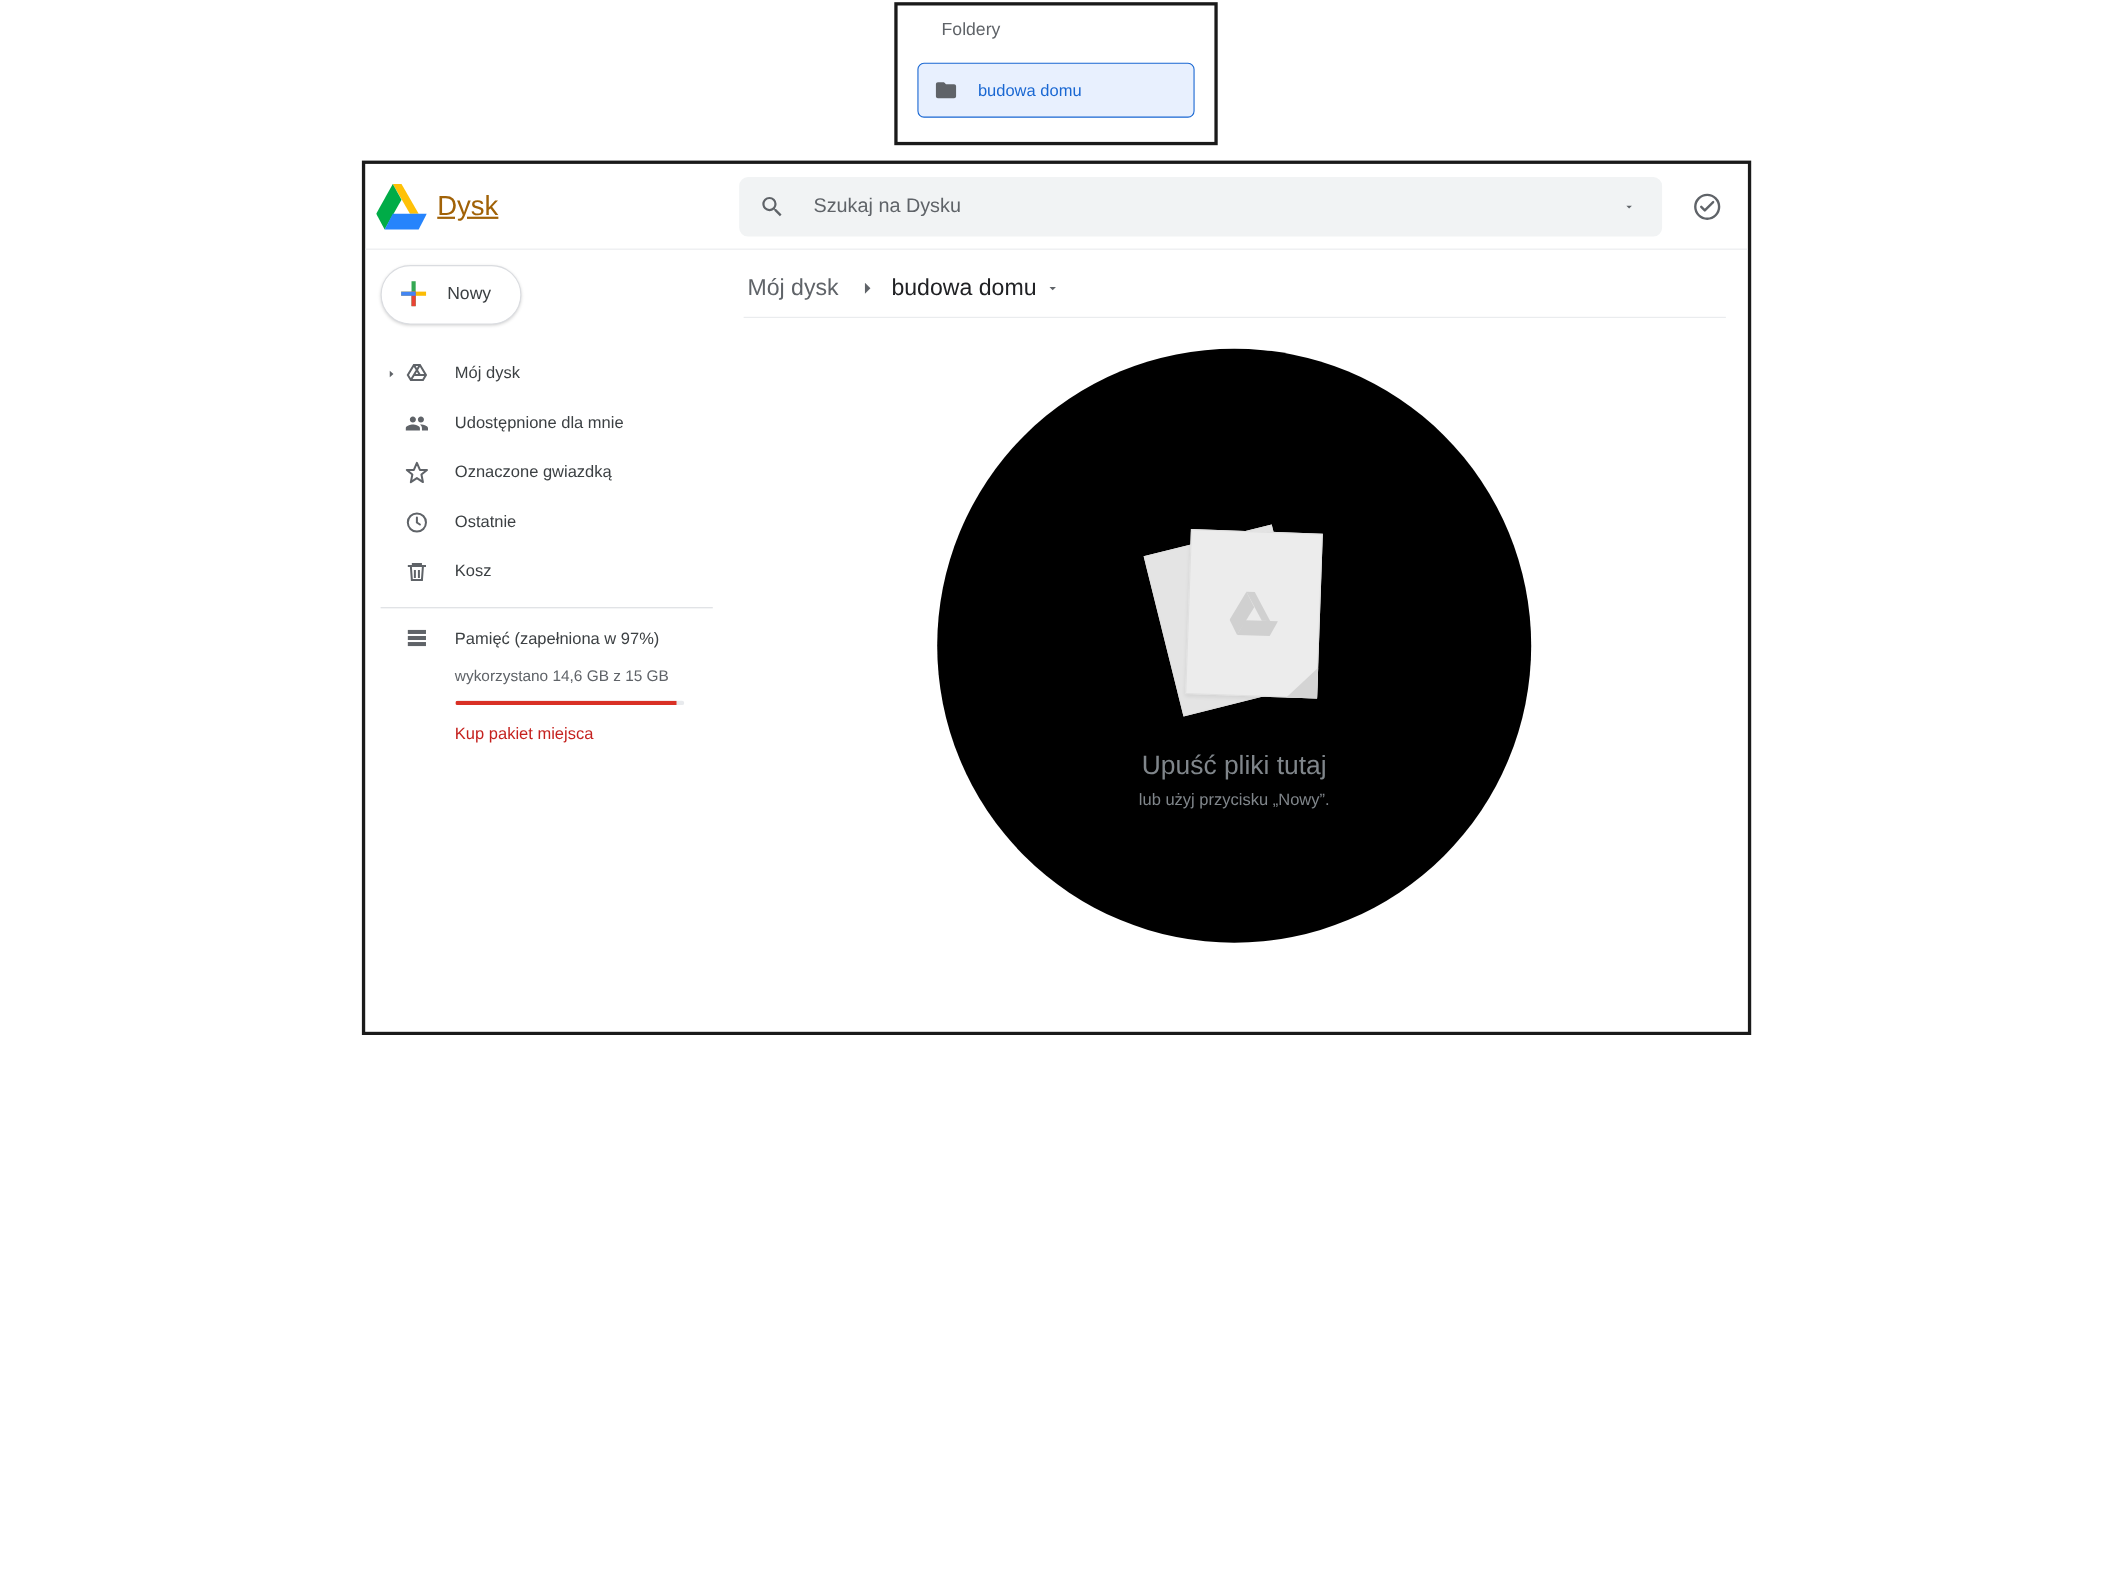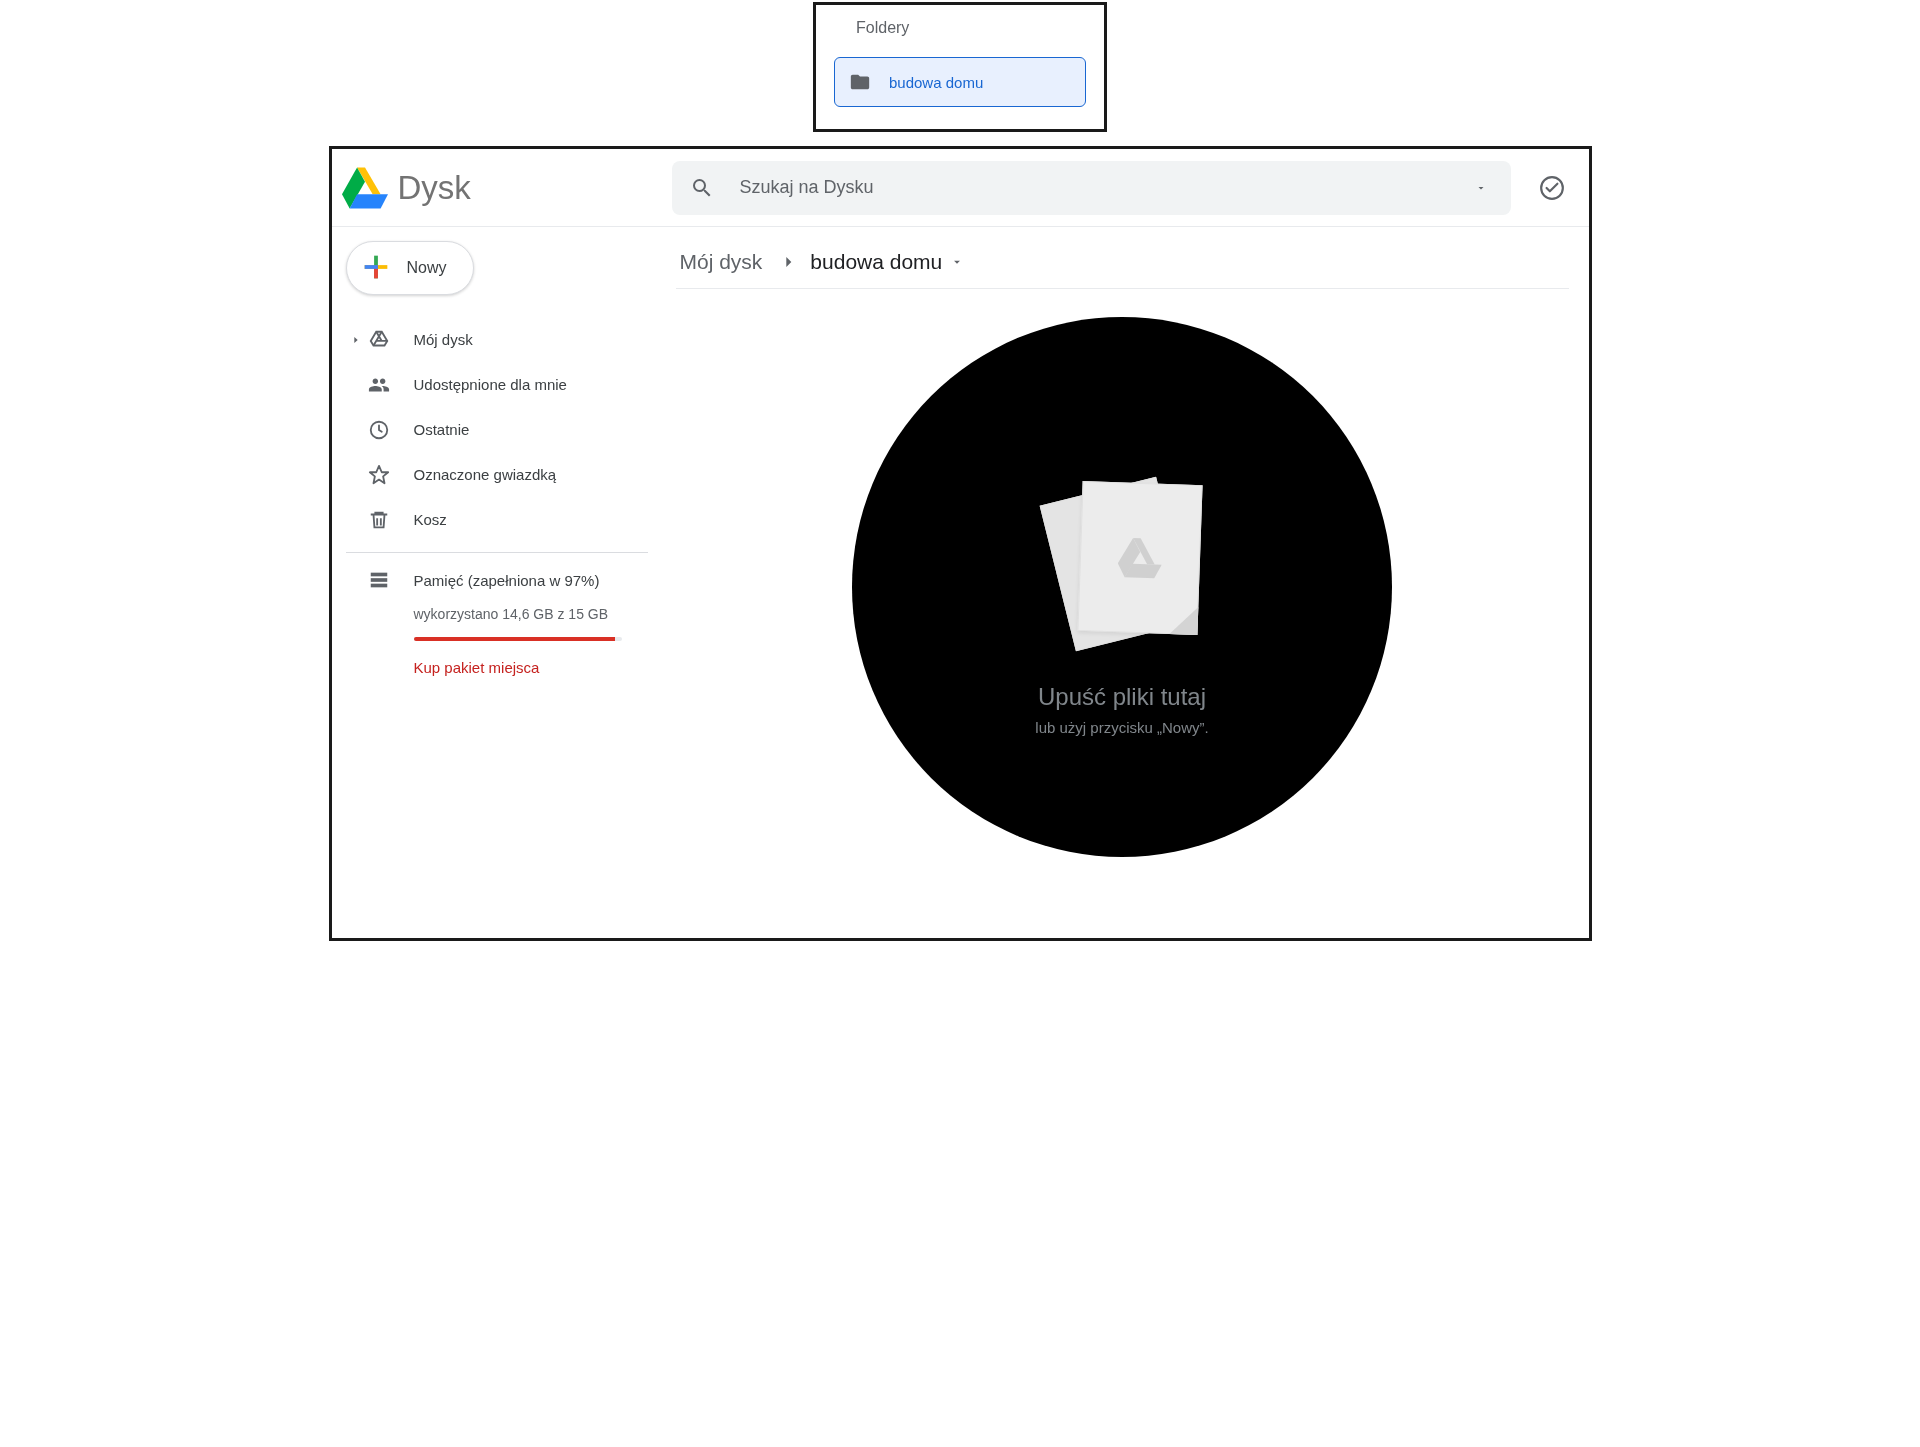--- a/index.html
+++ b/index.html
@@ -80,22 +80,23 @@
     align-items: center;
     width: 330px;
     flex-shrink: 0;
   }
   .drive-logo {
     width: 46px;
     height: 46px;
     margin-right: 10px;
   }
   .logo-text {
-    font-size: 33px;
-    color: #737373;
+    font-size: 25px;
+    color: #a16207;
+    text-decoration: underline;
   }
   .search-bar {
     flex: 1;
     background: #f1f3f4;
     border-radius: 8px;
     height: 54px;
     display: flex;
     align-items: center;
     padding: 0 18px;
     cursor: text;
@@ -401,34 +402,34 @@
             <svg width="22" height="22" viewBox="0 0 24 24" fill="currentColor">
                 <path d="M16 11c1.66 0 3-1.34 3-3s-1.34-3-3-3-3 1.34-3 3 1.34 3 3 3zm-8 0c1.66 0 3-1.34 3-3S9.66 5 8 5 5 6.34 5 8s1.34 3 3 3zm0 2c-2.33 0-7 1.17-7 3.5V19h14v-2.5c0-2.33-4.67-3.5-7-3.5zm8 0c-.29 0-.62.02-.97.05 1.16.84 1.97 1.97 1.97 3.45V19h6v-2.5c0-2.33-4.67-3.5-7-3.5z"></path>
               </svg>
           </span>
           <span class="nav-item-label">Udostępnione dla mnie</span>
         </div>
 
         <div class="nav-item noexpand">
           <span class="nav-icon">
             <svg width="22" height="22" viewBox="0 0 24 24" fill="none" stroke="currentColor" stroke-width="2">
+                <path d="M12 2l3 7h7l-5.5 4.5L18 21l-6-4-6 4 1.5-7.5L2 9h7z" stroke-linejoin="round"></path>
+              </svg>
+          </span>
+          <span class="nav-item-label">Oznaczone gwiazdką</span>
+        </div>
+
+        <div class="nav-item noexpand">
+          <span class="nav-icon">
+            <svg width="22" height="22" viewBox="0 0 24 24" fill="none" stroke="currentColor" stroke-width="2">
                 <circle cx="12" cy="12" r="9"></circle>
                 <path d="M12 7v5l3 2" stroke-linecap="round"></path>
               </svg>
           </span>
           <span class="nav-item-label">Ostatnie</span>
-        </div>
-
-        <div class="nav-item noexpand">
-          <span class="nav-icon">
-            <svg width="22" height="22" viewBox="0 0 24 24" fill="none" stroke="currentColor" stroke-width="2">
-                <path d="M12 2l3 7h7l-5.5 4.5L18 21l-6-4-6 4 1.5-7.5L2 9h7z" stroke-linejoin="round"></path>
-              </svg>
-          </span>
-          <span class="nav-item-label">Oznaczone gwiazdką</span>
         </div>
 
         <div class="nav-item noexpand">
           <span class="nav-icon">
             <svg width="22" height="22" viewBox="0 0 24 24" fill="none" stroke="currentColor" stroke-width="2">
                 <path d="M3 6h18M8 6V4h8v2M6 6l1 14h10l1-14M10 10v8M14 10v8"></path>
               </svg>
           </span>
           <span class="nav-item-label">Kosz</span>
         </div>

